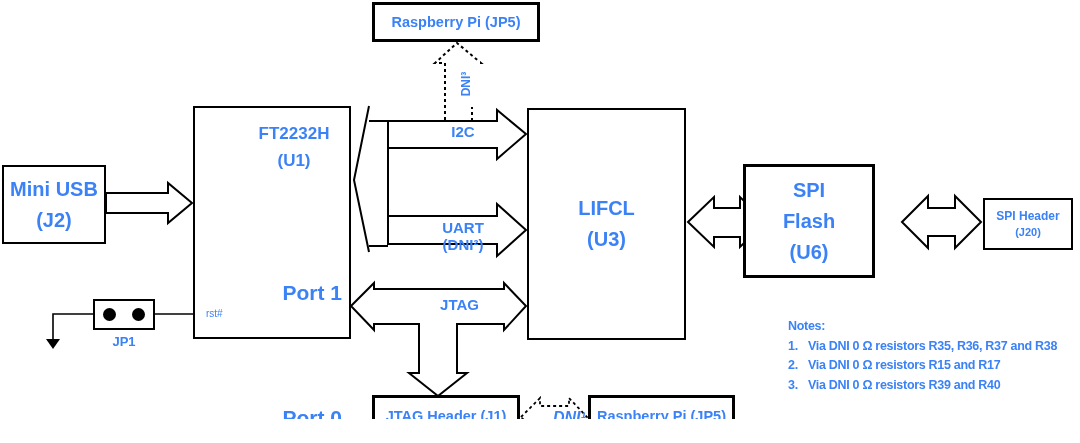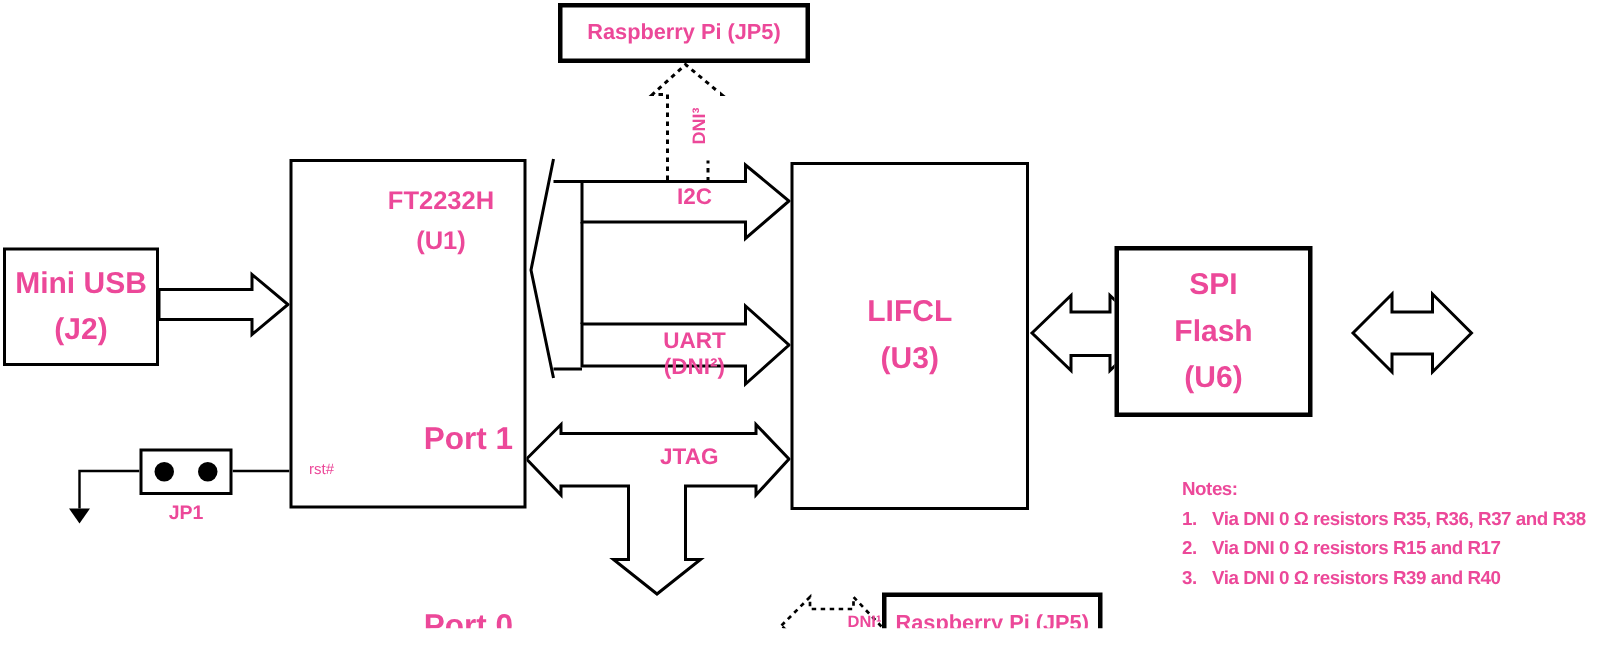--- a/index.html
+++ b/index.html
@@ -1,18 +1,18 @@
 <!DOCTYPE html>
 <html><head>
 <meta charset="utf-8">
 <style>
   html,body{margin:0;padding:0;background:#ffffff;}
   .stage{
     position:relative;width:1080px;height:419px;background:#ffffff;
-    font-family:"Liberation Sans",sans-serif;color:#ec4899;overflow:hidden;
+    font-family:"Liberation Sans",sans-serif;color:#3b82f6;overflow:hidden;
   }
   .stage *{box-sizing:border-box;}
   svg.wires{position:absolute;left:0;top:0;width:1080px;height:443px;}
   .box{
     position:absolute;background:#fff;border:2px solid #000;
     display:flex;flex-direction:column;align-items:center;justify-content:center;
     text-align:center;font-weight:bold;line-height:1.55;
   }
   .box.thick{border-width:3px;}
   .lbl{position:absolute;font-weight:bold;white-space:nowrap;}
@@ -88,37 +88,44 @@
     <span>LIFCL</span>
     <span>(U3)</span>
   </div>
 
   <div class="box big thick" style="left:743px;top:164px;width:132px;height:114px;">
     <span>SPI</span>
     <span>Flash</span>
     <span>(U6)</span>
   </div>
 
+  <div class="box" style="left:983px;top:198px;width:90px;height:52px;font-size:12px;line-height:1.4;">
+    <span>SPI Header</span>
+    <span style="font-size:11px;">(J20)</span>
+  </div>
 
+  <div class="box thick" style="left:372px;top:395px;width:148px;height:43px;font-size:14.5px;">
+    <span>JTAG Header (J1)</span>
+  </div>
 
   <div class="box thick" style="left:588px;top:395px;width:147px;height:43px;font-size:14.5px;">
     <span>Raspberry Pi (JP5)</span>
   </div>
 
   <div class="box" style="left:93px;top:299px;width:62px;height:31px;flex-direction:row;justify-content:space-around;align-items:center;">
     <span class="jp1-dot"></span>
     <span class="jp1-dot"></span>
   </div>
   <div class="lbl" style="left:93px;top:334px;width:62px;text-align:center;font-size:13px;">JP1</div>
 
   <div class="siglbl" style="left:388px;top:123px;width:109px;">I2C</div>
   <div class="siglbl" style="left:388px;top:219px;width:109px;">UART (DNI²)</div>
   <div class="siglbl" style="left:374px;top:296px;width:130px;">JTAG</div>
   <div class="vertlbl">DNI³</div>
-  <div class="siglbl" style="left:524px;top:409px;width:60px;font-size:11px;">DNI¹</div>
+  <div class="siglbl" style="left:512px;top:409px;width:60px;font-size:16px;font-style:italic;">DNI¹</div>
 
   <div class="notes">
     <div>Notes:</div>
     <div class="note-row">
       <span class="note-num">1.</span>
       <span>Via DNI 0 Ω resistors R35, R36, R37 and R38</span>
     </div>
     <div class="note-row">
       <span class="note-num">2.</span>
       <span>Via DNI 0 Ω resistors R15 and R17</span>

